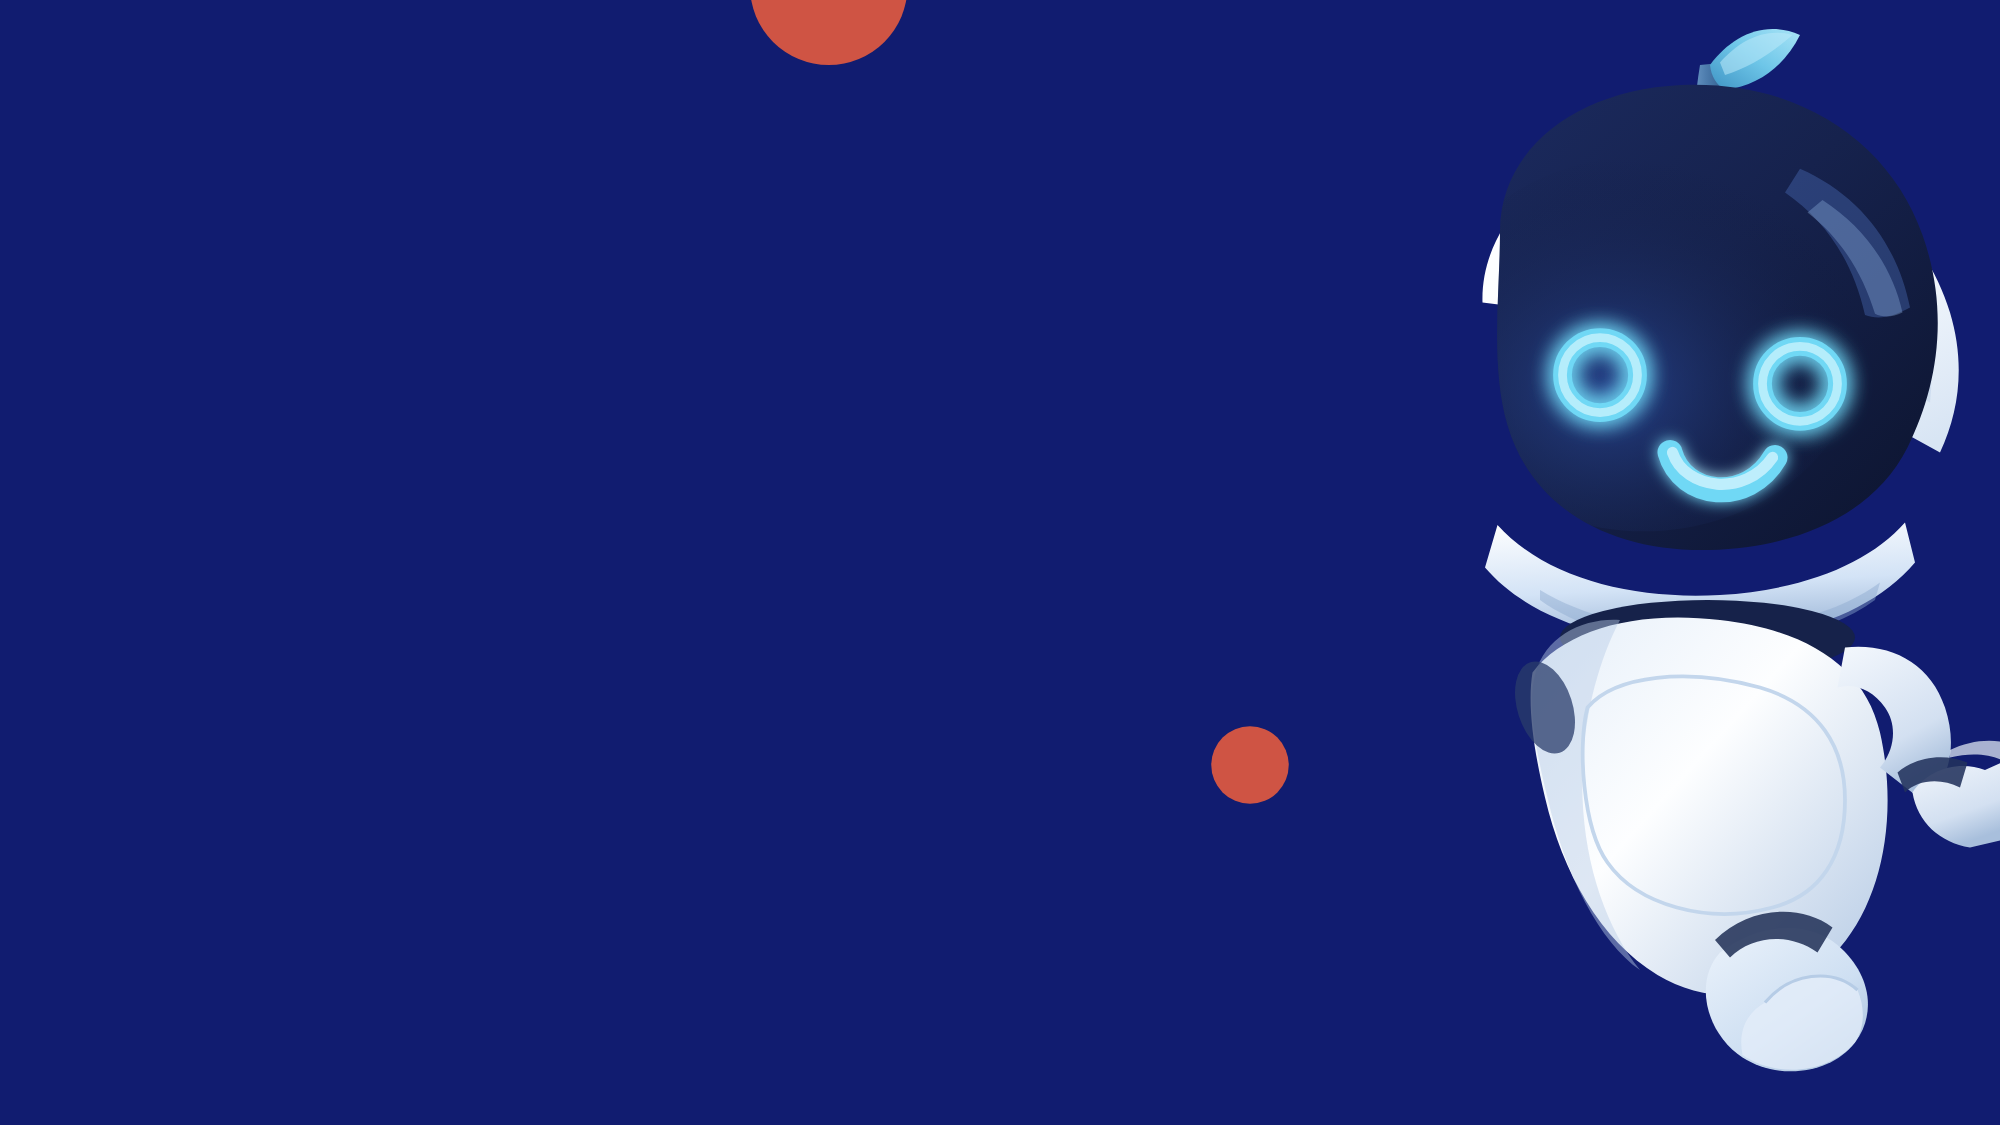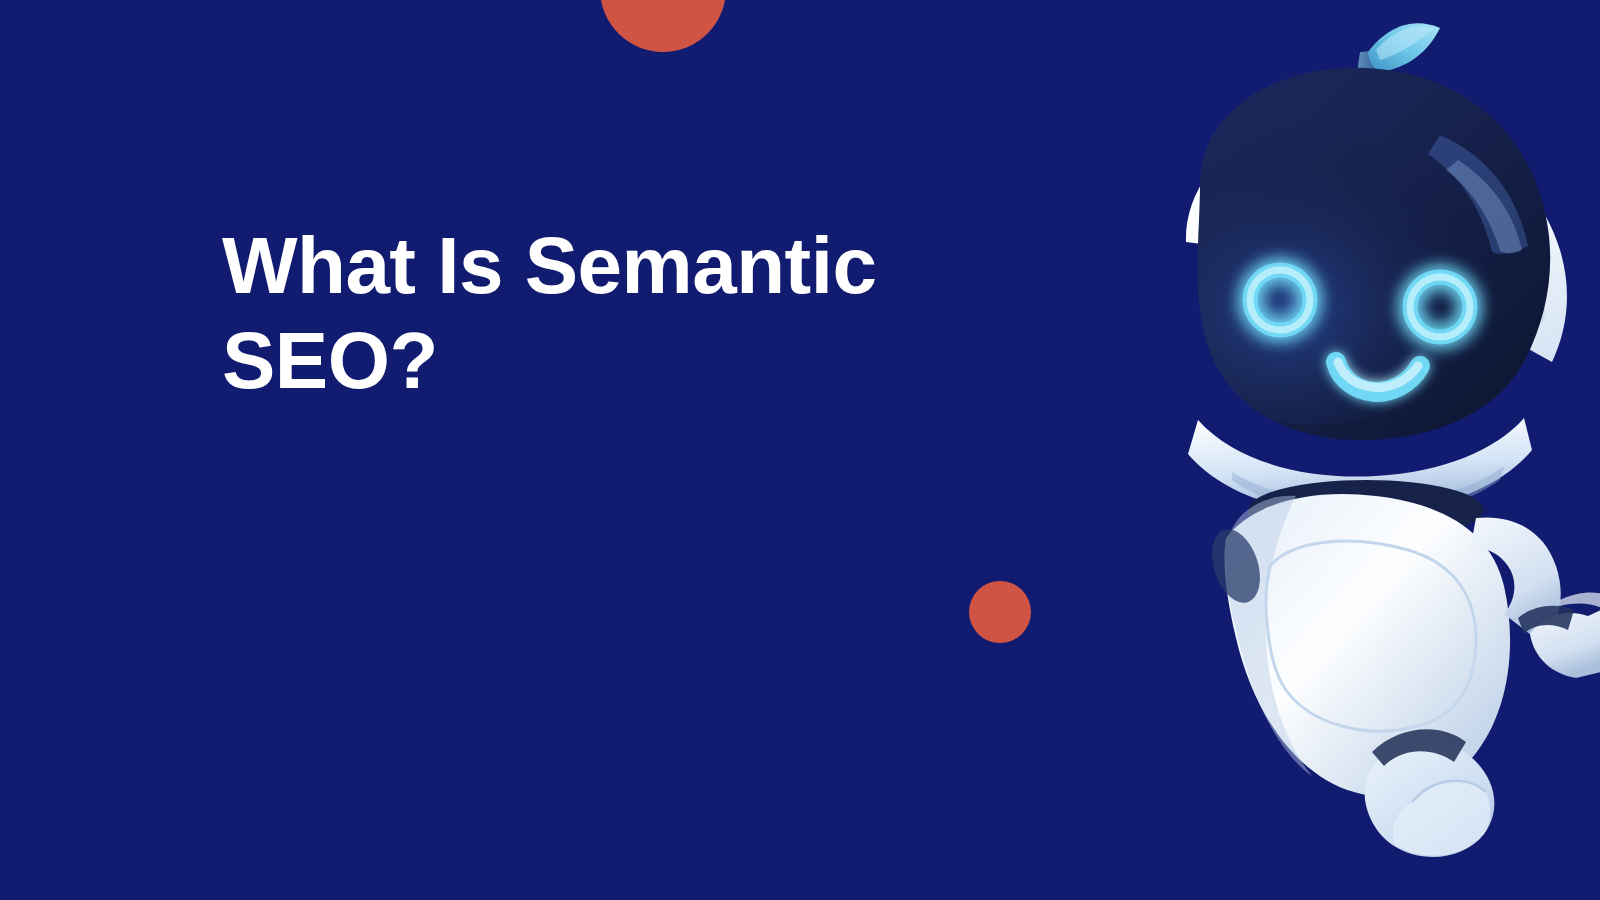--- a/index.html
+++ b/index.html
@@ -70,21 +70,20 @@
   }
 </style>
 </head>
 <body>
 
 <div id="slide" style="background: rgb(17, 28, 112);">
 
   <div class="deco-circle" id="circle-top" style="background: rgb(207, 84, 68); width: 126px; height: 126px; left: 600px; top: -74px;"></div>
   <div class="deco-circle" id="circle-mid" style="background: rgb(207, 84, 68); width: 62px; height: 62px; left: 969px; top: 581px;"></div>
 
-  <h1 id="headline" style="color: rgb(255, 255, 255);">What Is Semantic SEO?</h1>
 
   <div id="robot-mascot">
     <svg viewBox="0 0 470 830" xmlns="http://www.w3.org/2000/svg">
       <defs>
         <linearGradient id="gVisor" x1="0" y1="0" x2="0.9" y2="1">
           <stop offset="0%" stop-color="#1B2A5E"></stop>
           <stop offset="45%" stop-color="#16224D"></stop>
           <stop offset="100%" stop-color="#0D1530"></stop>
         </linearGradient>
         <radialGradient id="gVisorGlow" cx="0.42" cy="0.62" r="0.62">

